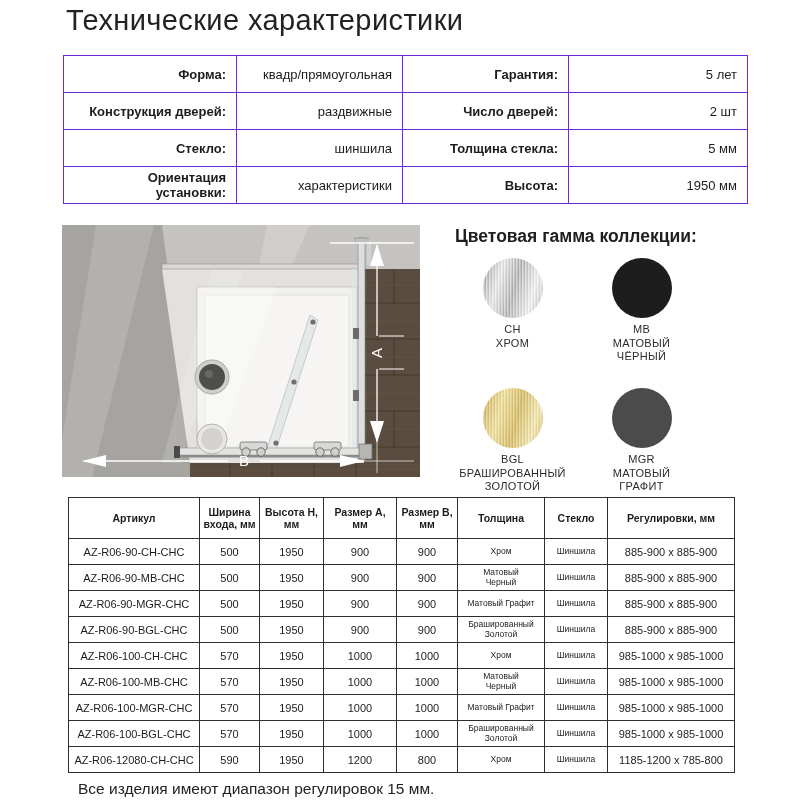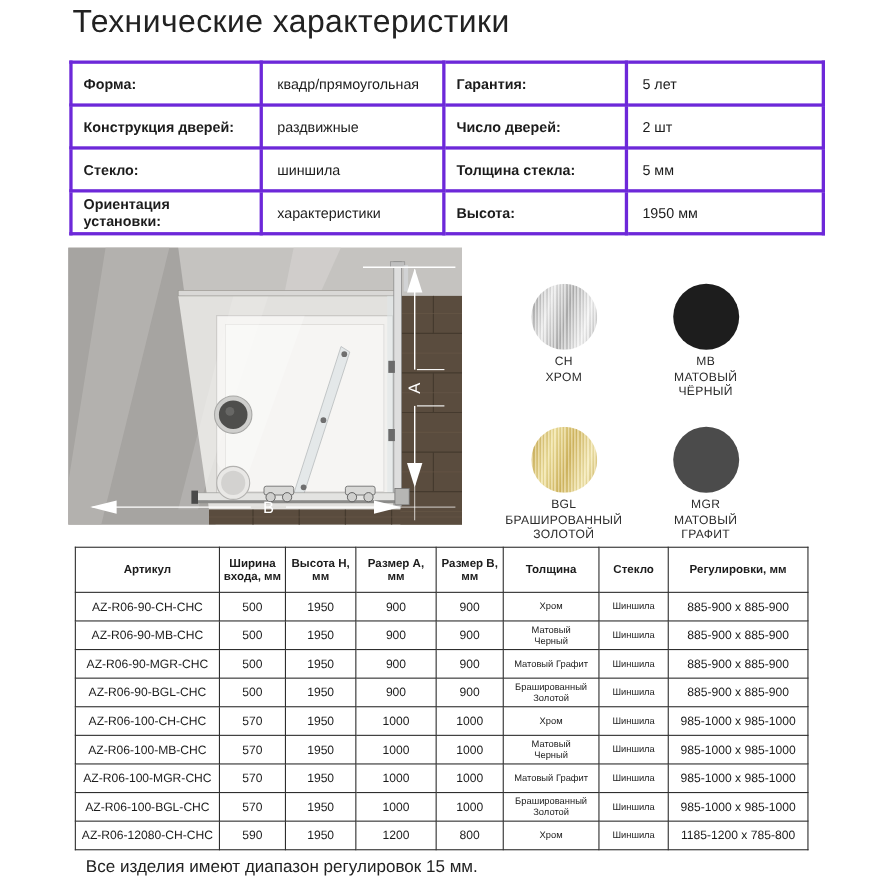--- a/index.html
+++ b/index.html
@@ -4,22 +4,22 @@
 <style>
   html,body{margin:0;padding:0;background:#ffffff;}
   body{width:800px;height:800px;font-family:"Liberation Sans",sans-serif;color:#1c1c1c;}
   .page{position:relative;width:800px;height:800px;overflow:hidden;background:#fff;border-radius:13px;}
 
   .page-title{position:absolute;left:66px;top:4px;margin:0;font-size:29px;font-weight:400;
     letter-spacing:0.4px;color:#222;}
 
   
   .spec-table{position:absolute;left:63px;top:55px;width:684px;border-collapse:collapse;table-layout:fixed;}
-  .spec-table th,.spec-table td{border:3px solid #6d28d9;height:36px;font-size:13px;
-    vertical-align:middle;text-align:left;padding:0 10px;}
+  .spec-table th,.spec-table td{border:1px solid #6d28d9;height:36px;font-size:13px;
+    vertical-align:middle;text-align:right;padding:0 10px;}
   .spec-table th{font-weight:700;}
   .spec-table td{padding-left:13px;margin-left:28px;}
 
   
   .diagram{position:absolute;left:62px;top:225px;width:358px;height:252px;}
   .diagram svg{display:block;}
   .dim-text{font-family:"Liberation Sans",sans-serif;font-size:15px;fill:#ffffff;}
 
   
   .colors-title{position:absolute;left:455px;top:226px;margin:0;font-size:17.5px;font-weight:700;color:#1e1e1e;}
@@ -183,20 +183,21 @@
         <line x1="198" y1="236" x2="282" y2="236" stroke-width="1.3"></line>
         <line x1="282" y1="236" x2="352" y2="236" stroke-width="0.9" opacity="0.75"></line>
         <polygon points="44,230 44,242 20,236" stroke="none"></polygon>
         <polygon points="278,230 278,242 302,236" stroke="none"></polygon>
         <text class="dim-text" x="315" y="133" text-anchor="middle" stroke="none" transform="rotate(-90 315 128)">A</text>
         <text class="dim-text" x="182" y="241" text-anchor="middle" stroke="none">B</text>
       </g>
     </svg>
   </div>
 
+  <h2 class="colors-title">Цветовая гамма коллекции:</h2>
   <div class="swatch-grid">
       <div class="swatch">
         <div class="swatch-circle swatch--chrome"></div>
         <div class="swatch-label">CH
 ХРОМ</div>
       </div>
       <div class="swatch">
         <div class="swatch-circle swatch--black"></div>
         <div class="swatch-label">MB
 МАТОВЫЙ

